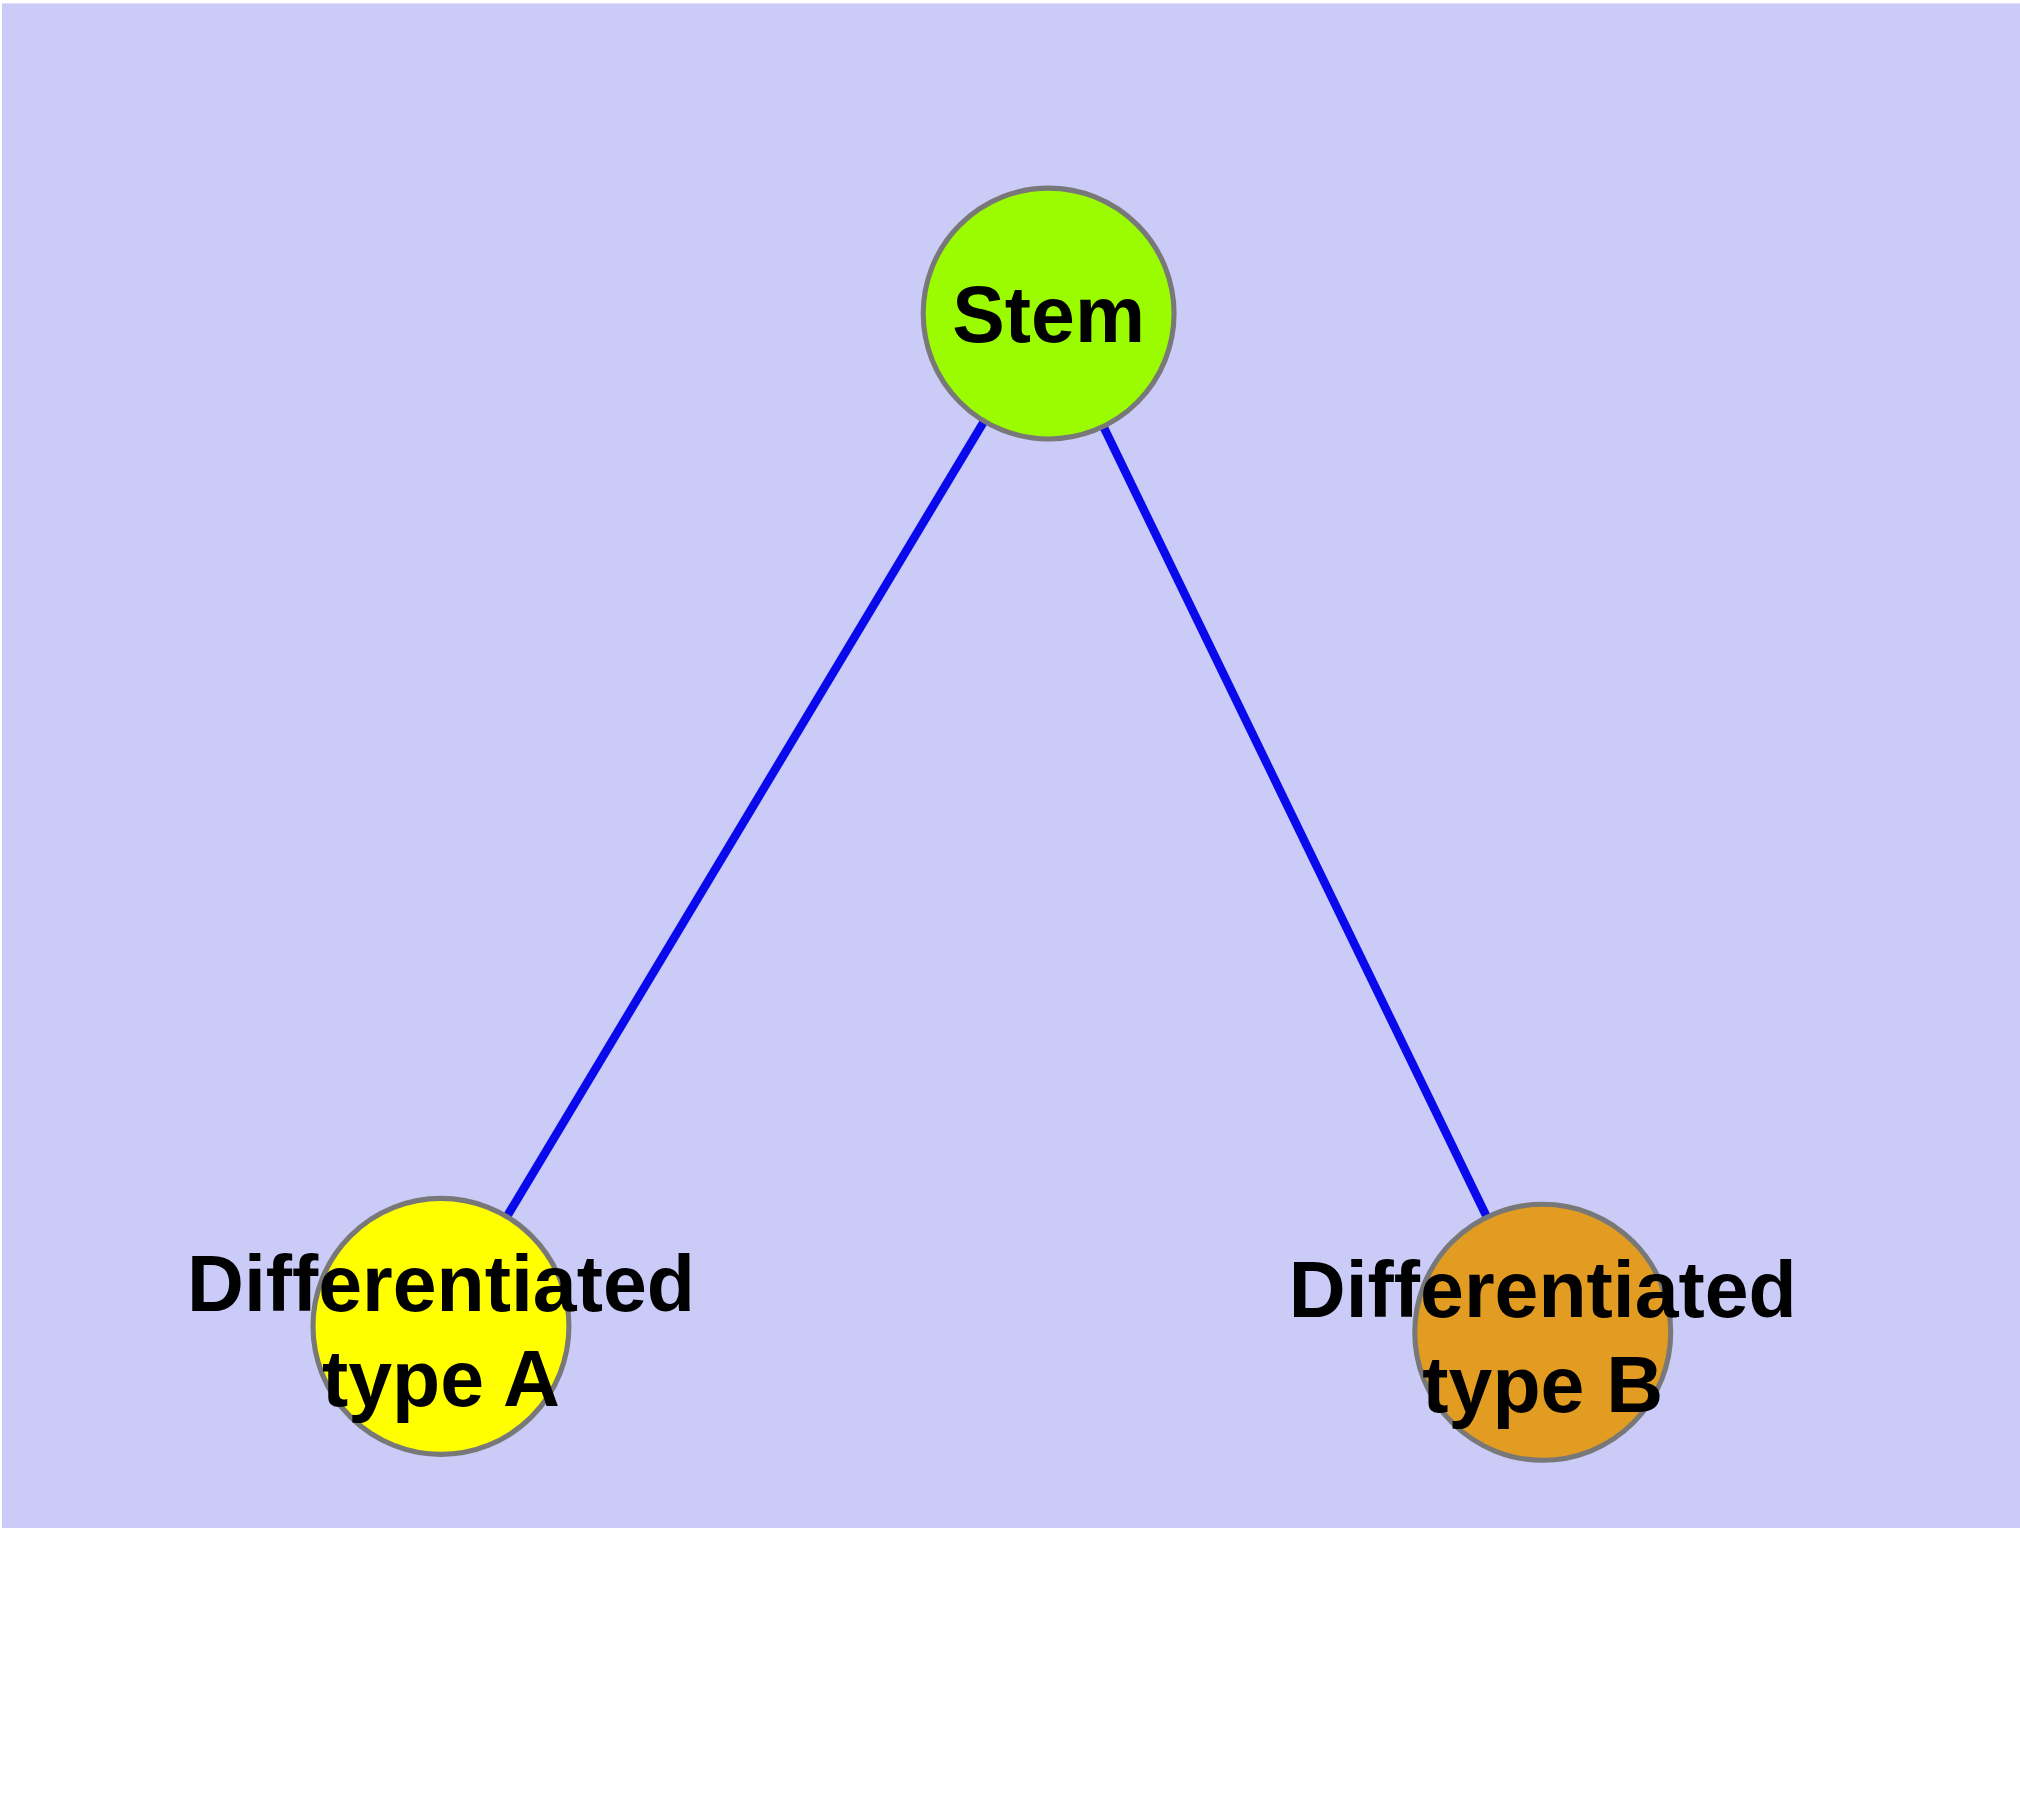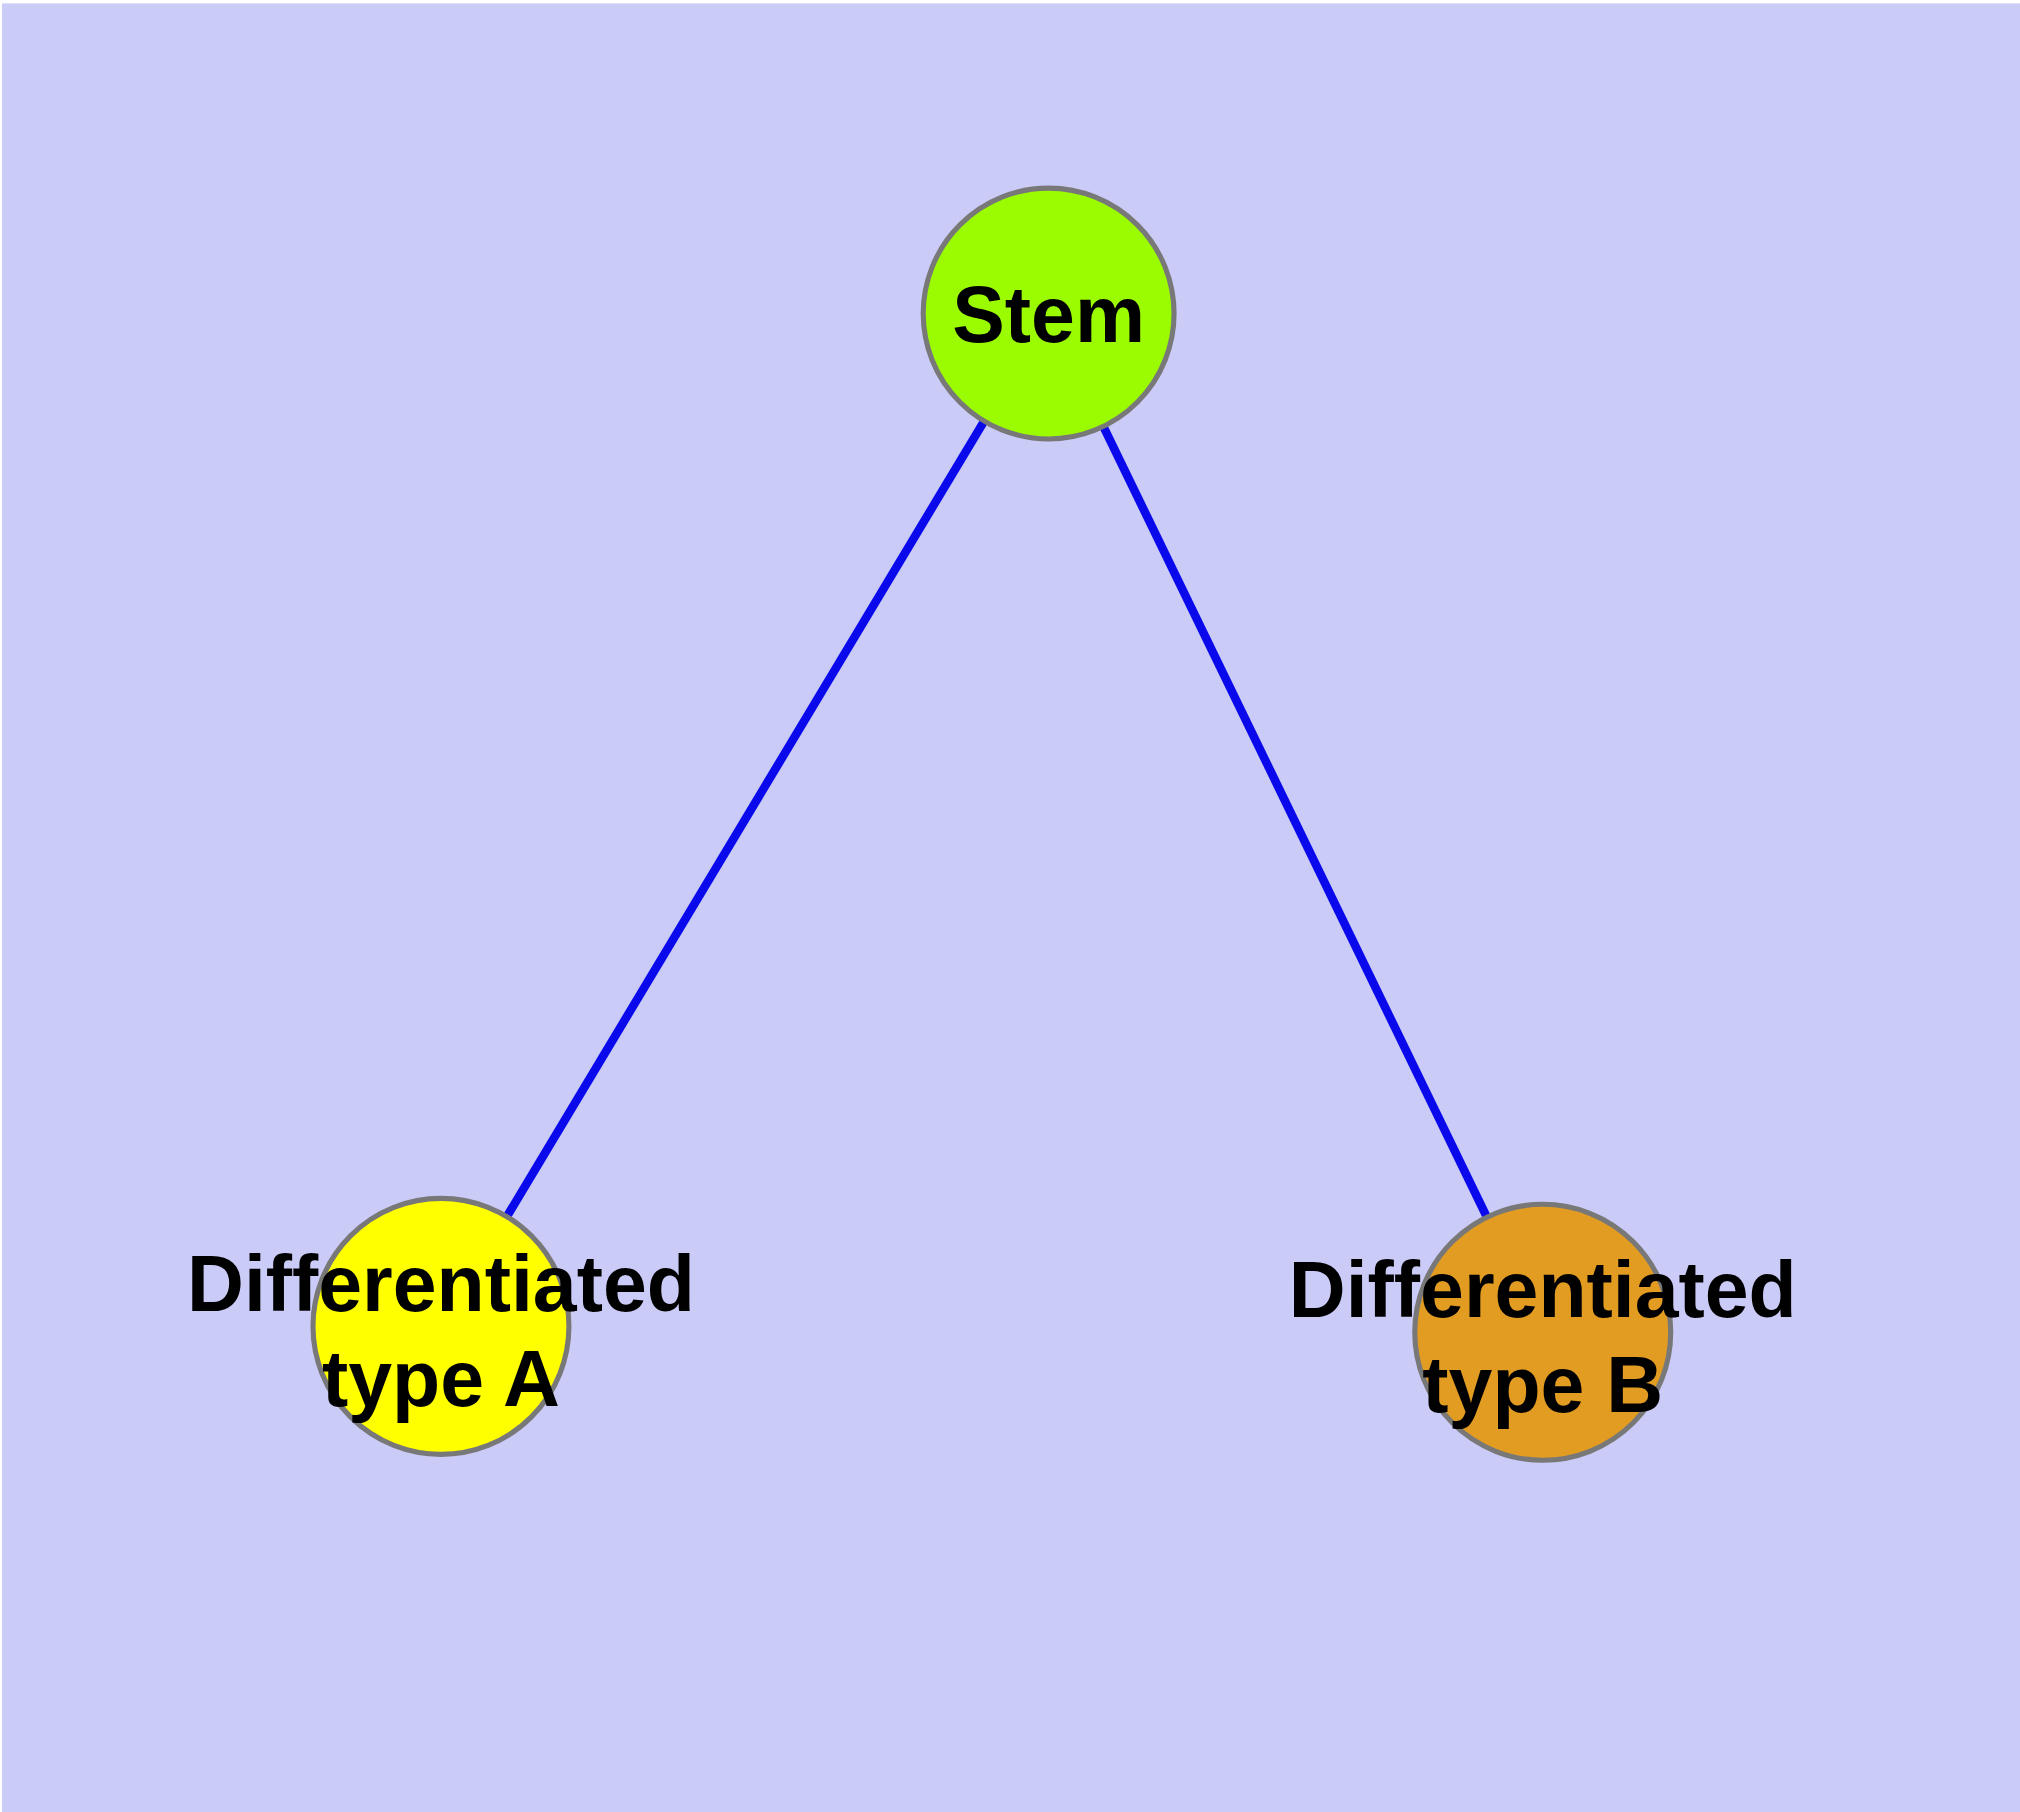--- a/index.html
+++ b/index.html
@@ -3,21 +3,21 @@
 <meta charset="utf-8">
 <style>
   html, body {
     margin: 0;
     padding: 0;
     background: #ffffff;
   }
   .figure {
     position: relative;
     width: 2021px;
-    height: 1812px;
+    height: 1528px;
     background: #ffffff;
     overflow: hidden;
     font-family: "Liberation Sans", sans-serif;
   }
   svg {
     display: block;
   }
   text {
     font-family: "Liberation Sans", sans-serif;
     font-weight: bold;

